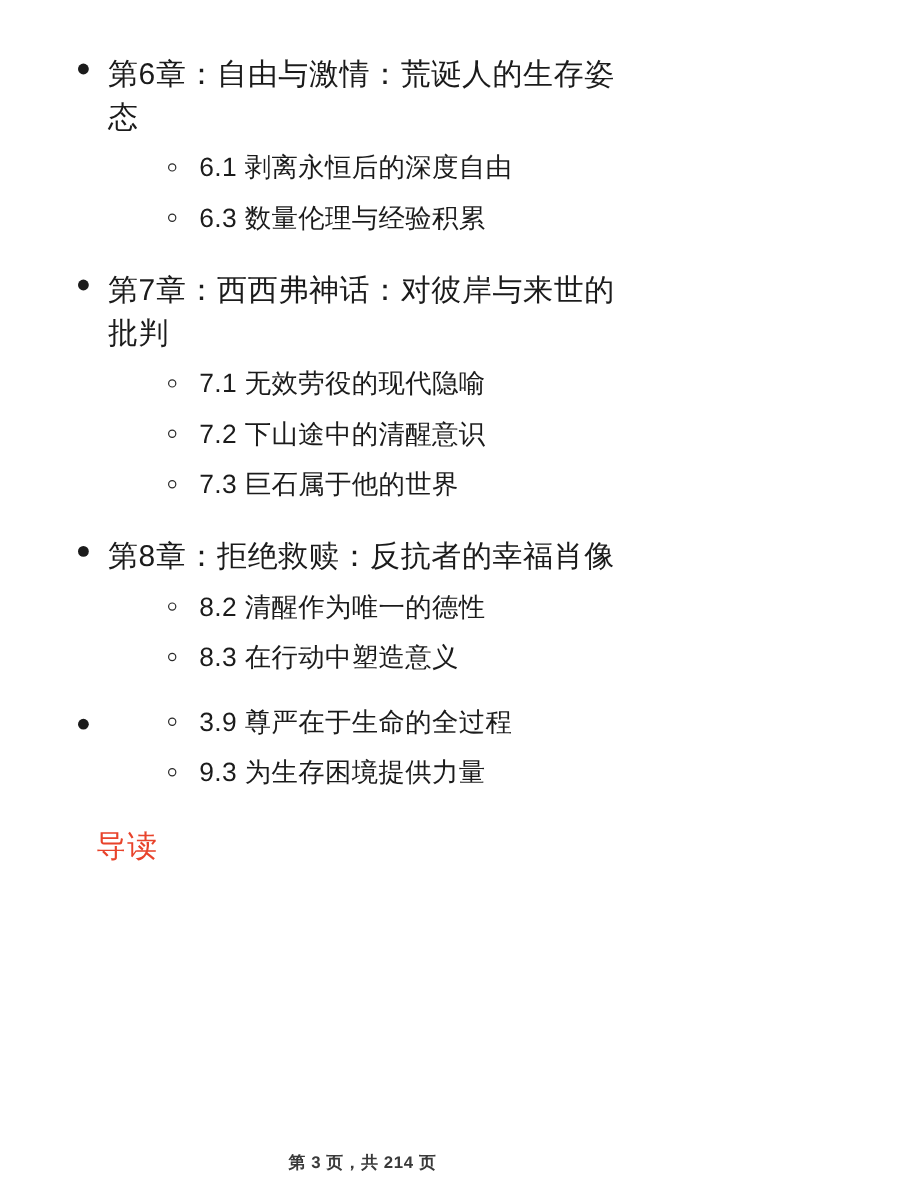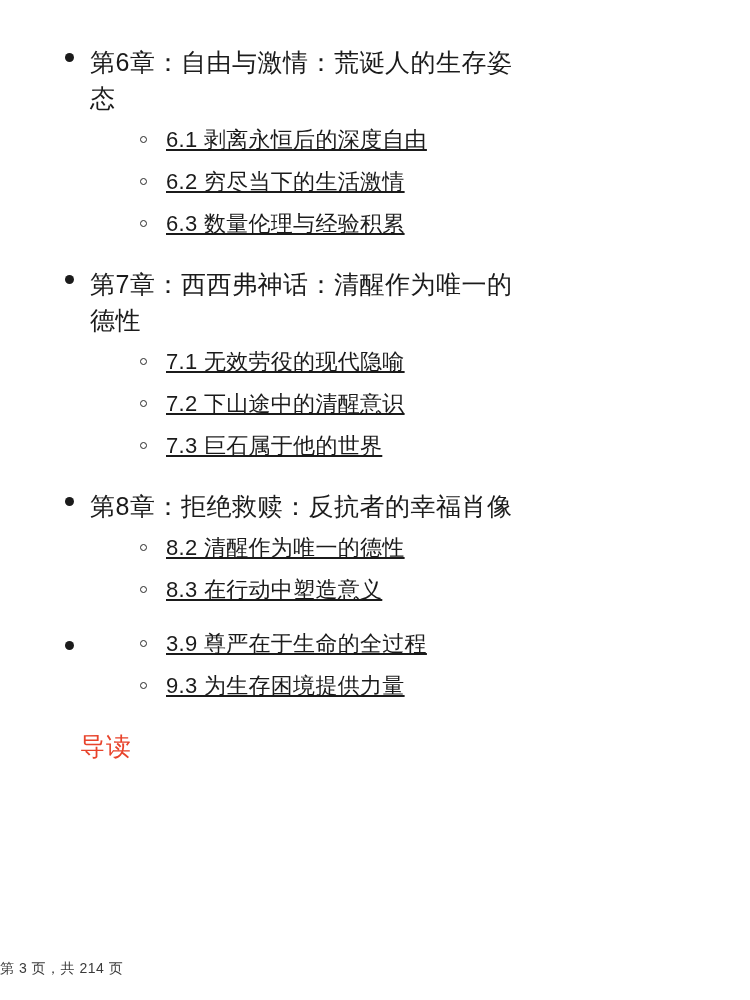--- a/index.html
+++ b/index.html
@@ -45,21 +45,20 @@
     font-size: 25px;
     line-height: 36px;
     letter-spacing: 0.5px;
     padding: 4px 0 2px 0;
     color: #1b1b1b;
   }
   ul.sections {
     list-style: none;
     margin: 6px 0 22px 0;
     padding: 0 0 0 48px;
-    text-decoration: underline;
   }
   li.section {
     position: relative;
     padding: 0 0 0 28px;
     margin: 0 0 10px 0;
   }
   li.section > .circle {
     position: absolute;
     left: 2px;
     top: 12px;
@@ -81,23 +80,23 @@
     font-size: 25px;
     font-weight: normal;
     color: #e8432b;
     letter-spacing: 1px;
   }
   .footer {
     position: absolute;
     left: 0;
     right: 0;
     bottom: 22px;
-    text-align: left;
+    text-align: center;
     font-size: 14px;
-    font-weight: normal;
+    font-weight: bold;
     color: #3a3a3a;
     letter-spacing: 0.5px;
   }
 </style>
 </head>
 <body>
 
 <div class="page">
 
   <ul class="toc">
@@ -105,32 +104,28 @@
     <li class="chapter">
       <span class="bullet"></span>
       <div class="chapter-title">第6章：自由与激情：荒诞人的生存姿态</div>
       <ul class="sections">
         <li class="section">
           <span class="circle"></span>
           <div class="section-title">6.1 剥离永恒后的深度自由</div>
         </li>
         <li class="section">
           <span class="circle"></span>
-          <div class="section-title">6.2 穷尽当下的生活激情</div>
-        </li>
-        <li class="section">
-          <span class="circle"></span>
           <div class="section-title">6.3 数量伦理与经验积累</div>
         </li>
       </ul>
     </li>
 
     <li class="chapter">
       <span class="bullet"></span>
-      <div class="chapter-title">第7章：西西弗神话：清醒作为唯一的德性</div>
+      <div class="chapter-title">第7章：西西弗神话：对彼岸与来世的批判</div>
       <ul class="sections">
         <li class="section">
           <span class="circle"></span>
           <div class="section-title">7.1 无效劳役的现代隐喻</div>
         </li>
         <li class="section">
           <span class="circle"></span>
           <div class="section-title">7.2 下山途中的清醒意识</div>
         </li>
         <li class="section">

